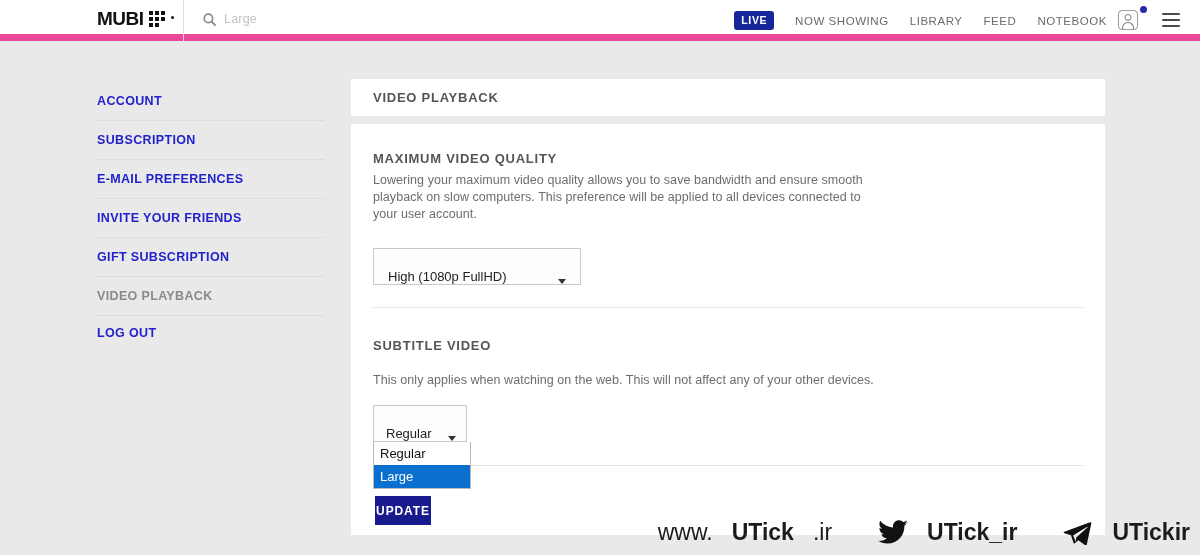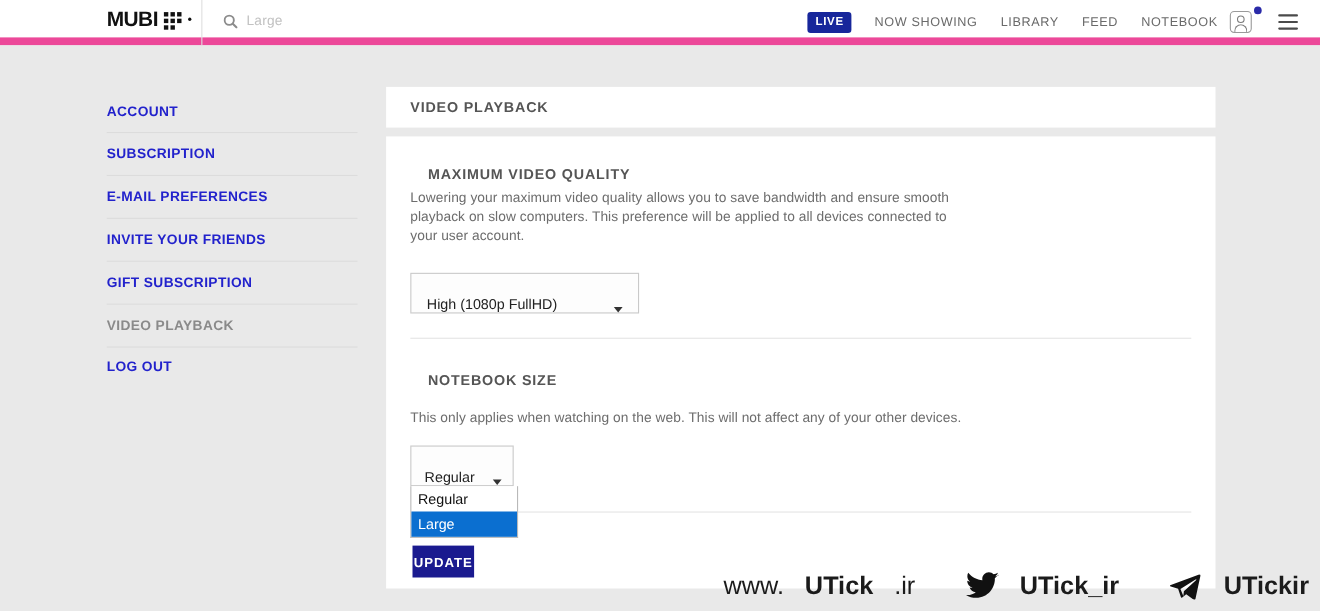--- a/index.html
+++ b/index.html
@@ -215,21 +215,20 @@
     width: 754px; height: 411px;
     background: #ffffff;
     box-sizing: border-box;
   }
 
   .section-title {
     font-size: 13px;
     font-weight: bold;
     letter-spacing: 0.75px;
     color: #555555;
-    margin-left: 16px;
   }
   .section-desc {
     font-size: 12.5px;
     color: #6d6d6d;
     line-height: 17px;
     letter-spacing: 0.05px;
   }
 
   .sec-quality {
     position: absolute;
@@ -445,21 +444,21 @@
   </div>
 
   <div class="select-box" id="quality-select">
     <span class="sel-label">High (1080p FullHD)</span>
     <span class="caret"></span>
   </div>
 
   <div class="divider" id="divider-1"></div>
 
   <div class="sec-subtitle">
-    <div class="section-title">NOTEBOOK SIZE</div>
+    <div class="section-title">SUBTITLE VIDEO</div>
     <div class="section-desc">This only applies when watching on the web. This will not affect any of your other devices.</div>
   </div>
 
   <div class="select-box" id="subtitle-select">
     <span class="sel-label">Regular</span>
     <span class="caret"></span>
   </div>
 
   <div class="dropdown-list">
     <div class="dropdown-opt">Regular</div>

